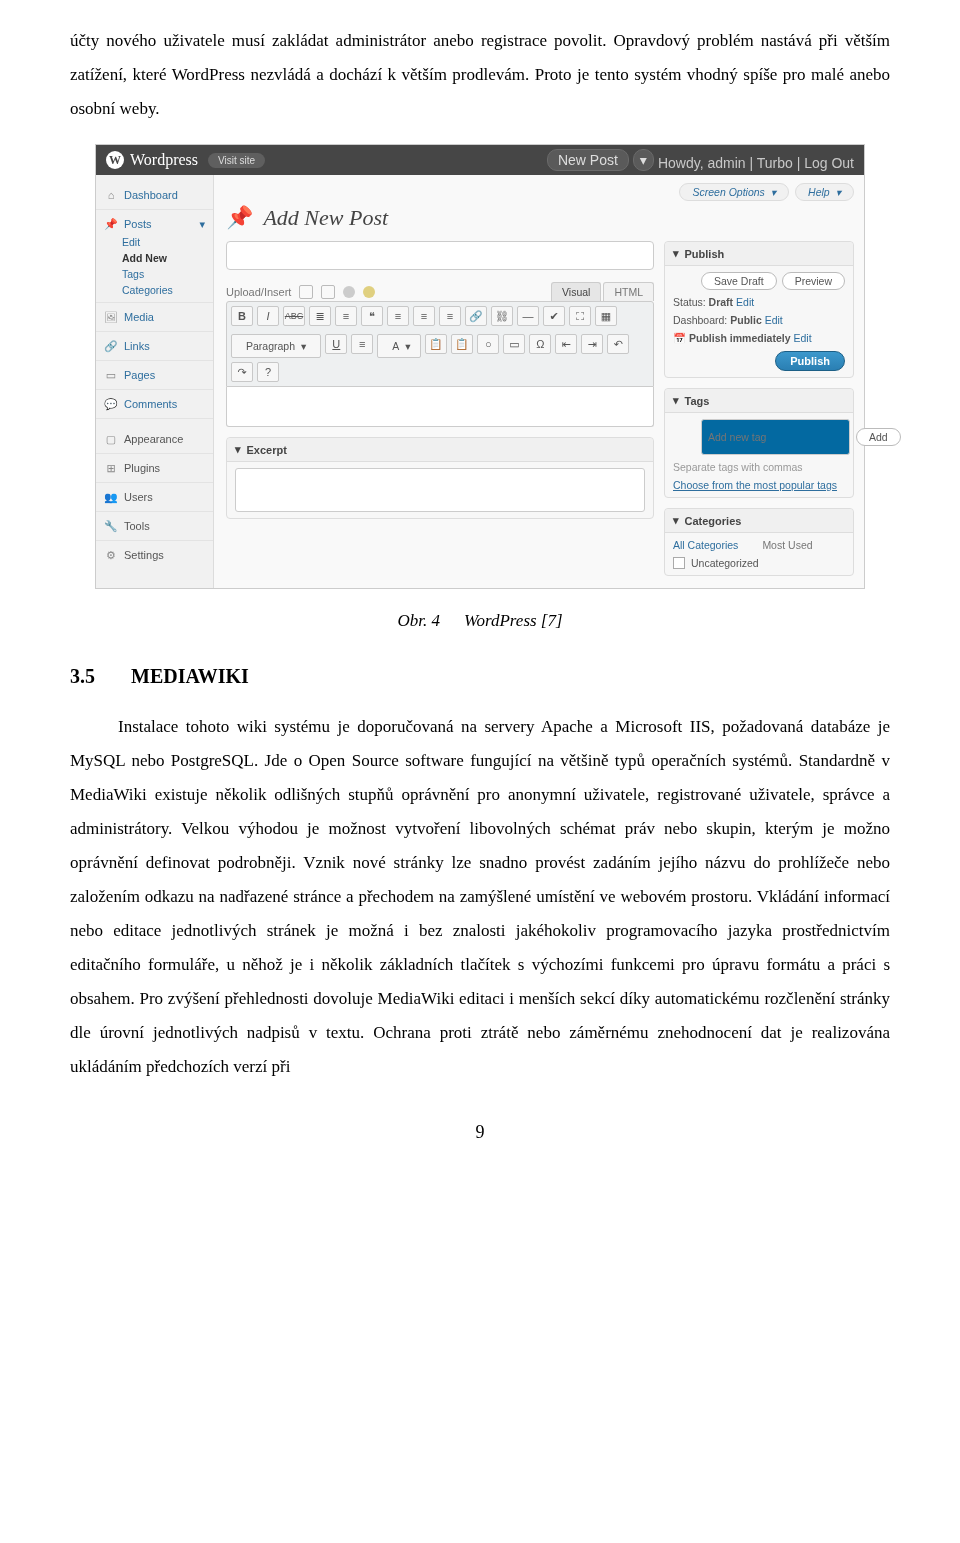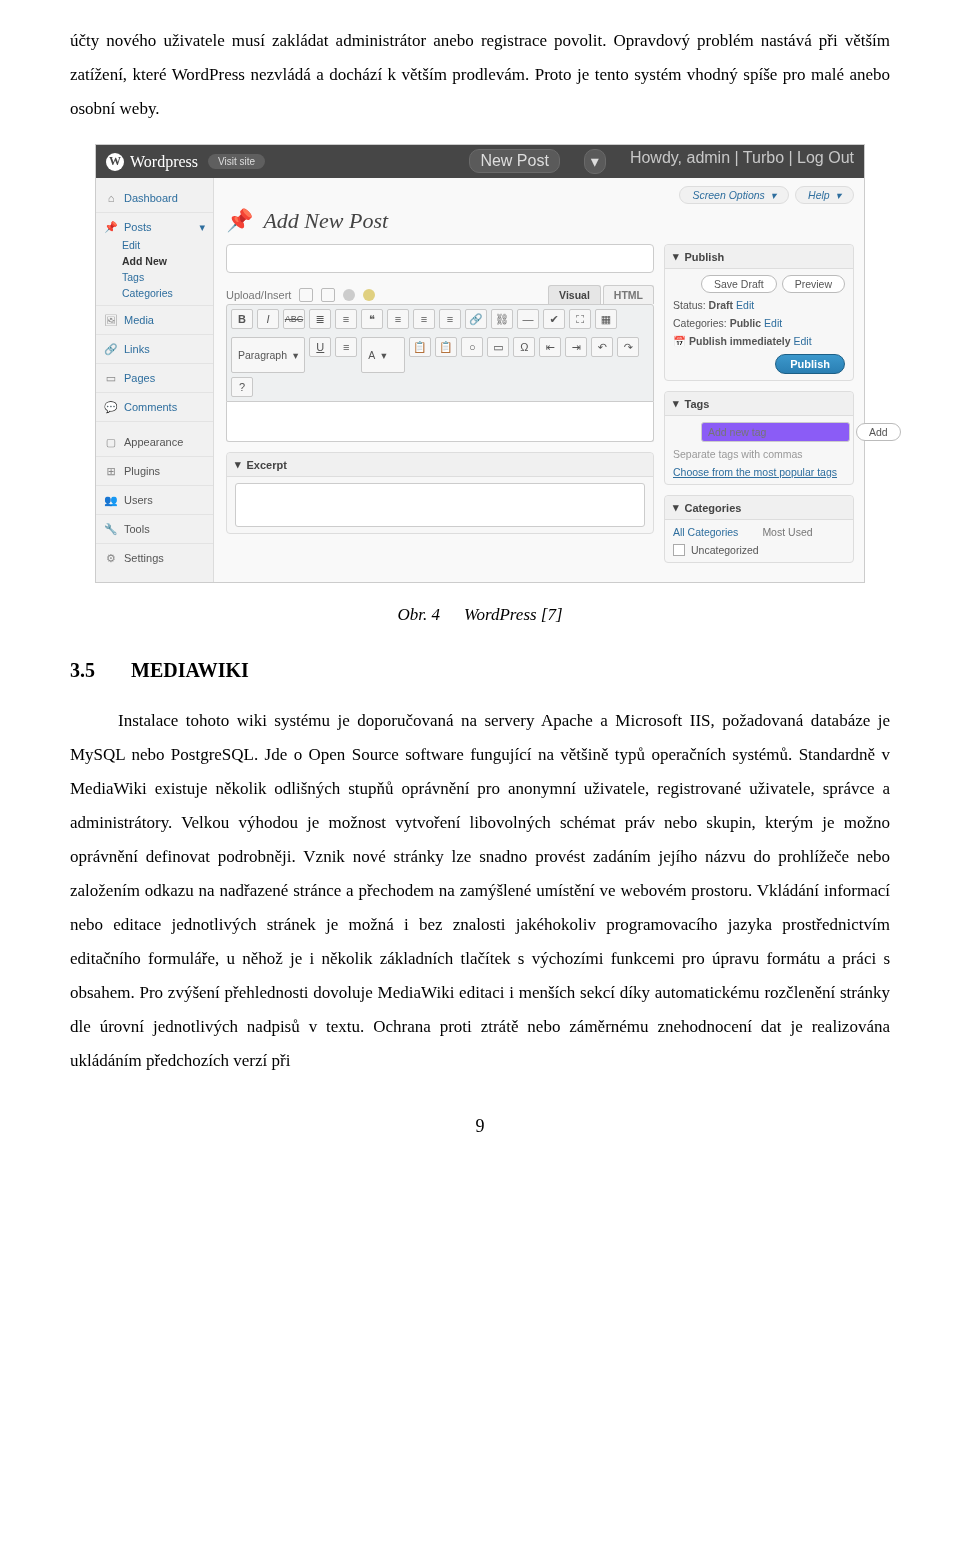--- a/index.html
+++ b/index.html
@@ -39,21 +39,21 @@
     color: #fff; font-family: Georgia, serif; font-size: 16px;
   }
   .wp-logo .w-circle {
     width: 18px; height: 18px; border-radius: 50%; background: #fff; color:#464646;
     display:inline-flex; align-items:center; justify-content:center; font-weight:bold; font-size:12px;
   }
   .wp-visit {
     background: #5f5f5f; border-radius: 10px; padding: 2px 10px; font-size: 10px; color:#ddd;
   }
   .wp-top-right {
-    margin-left: auto; display:flex; align-items:flex-start; gap:24px; font-size:16px;
+    margin-left: auto; display:flex; align-items:flex-end; gap:4px; font-size:14px;
   }
   .wp-newpost-btn {
     background:#5a5a5a; border:1px solid #6a6a6a; border-radius:10px; padding:2px 10px;
     display:flex; align-items:center; gap:6px; color:#ddd;
   }
   .wp-arrow-toggle {
     background:#5a5a5a; border:1px solid #6a6a6a; border-radius:10px; padding:2px 6px; color:#ddd;
   }
   .wp-main {
     display:flex;
@@ -110,34 +110,34 @@
   .upload-row {
     display:flex; align-items:center; gap:8px; margin-top:12px; color:#777; font-size:11px;
   }
   .upload-row .ic { width:14px; height:14px; border:1px solid #bbb; border-radius:2px; }
   .upload-row .dot { width:12px; height:12px; border-radius:50%; background:#ccc; }
   .tabs-vh {
     margin-left:auto; display:flex; gap:2px;
   }
   .tabs-vh .tab {
     padding:3px 10px; border:1px solid #ccc; border-bottom:none; border-radius:3px 3px 0 0;
-    background:#f1f1f1; color:#777; font-size:10.5px;font-weight:bold;
+    background:#f1f1f1; color:#777; font-size:10.5px;
   }
   .tabs-vh .tab.active { background:#e6e6e6; color:#444; }
   .toolbar {
     border:1px solid #ccc; border-radius:3px 3px 0 0; background:#eef0f1;
     display:flex; flex-wrap:wrap; gap:4px; padding:4px;
   }
   .tbtn {
     width:22px; height:20px; border:1px solid #c8c8c8; border-radius:2px; background:#f7f7f7;
     display:inline-flex; align-items:center; justify-content:center; font-size:11px; color:#555;
   }
   .tsel {
-    height:36px; border:1px solid #c8c8c8; border-radius:2px; background:#f7f7f7;
-    display:inline-flex; align-items:center; padding:0 6px; font-size:10.5px; color:#555; gap:6px;
+    height:24px; border:1px solid #c8c8c8; border-radius:2px; background:#f7f7f7;
+    display:inline-flex; align-items:center; padding:0 14px; font-size:10.5px; color:#555; gap:6px;
   }
   .editor-body {
     border:1px solid #ccc; border-top:none; height:40px; background:#fff;
     border-radius:0 0 3px 3px;
   }
   .editor-footer {
     display:flex; justify-content:space-between; font-size:10.5px; color:#777;
     padding:6px 2px 0 2px;
   }
   .panel {
@@ -153,21 +153,21 @@
     display:inline-flex; align-items:center;
   }
   .btn-primary {
     border:1px solid #1c5f86; border-radius:10px; padding:3px 14px;
     background:linear-gradient(#3c98cc,#2a7fb3); color:#fff; font-size:11px; font-weight:bold;
     display:inline-flex; align-self:flex-end;
   }
   .row-between { display:flex; justify-content:space-between; align-items:center;margin-left:28px; }
   .linkish { color:#2e6e9e; }
   .sm-input {
-    flex:1; border:1px solid #ccc; border-radius:3px; padding:3px 6px; font-size:10.5px; background:#8b5cf6;
+    flex:1; border:1px solid #ccc; border-radius:3px; padding:11px 6px; font-size:10.5px; background:#0369a1;
   }
   .cat-tabs { display:flex; gap:24px; font-size:10.5px; }
   .cat-tabs .ct { color:#777; }
   .cat-tabs .ct.active { color:#2e6e9e; }
   .chk { width:12px; height:12px; border:1px solid #aaa; background:#fff; display:inline-block; }
   .excerpt-body {
     border:1px solid #ccc; height:44px; background:#fff; border-radius:3px;
   }
   .caption {
     text-align:center; font-style: italic; font-size:17px; margin: 10px 0 34px 0;
@@ -372,21 +372,21 @@
             <div class="panel-hd">
               <span>▾</span>
               <span>Publish</span>
             </div>
             <div class="panel-bd">
               <div class="row-between">
                 <span class="btn-sm">Save Draft</span>
                 <span class="btn-sm">Preview</span>
               </div>
               <div><span>Status:</span> <b>Draft</b> <span class="linkish">Edit</span></div>
-              <div><span>Categories:</span> <b>Public</b> <span class="linkish">Edit</span></div>
+              <div><span>Dashboard:</span> <b>Public</b> <span class="linkish">Edit</span></div>
               <div><span>📅</span> <b>Publish immediately</b> <span class="linkish">Edit</span></div>
               <span class="btn-primary">Publish</span>
             </div>
           </div>
 
           <div class="panel">
             <div class="panel-hd">
               <span>▾</span>
               <span>Tags</span>
             </div>

